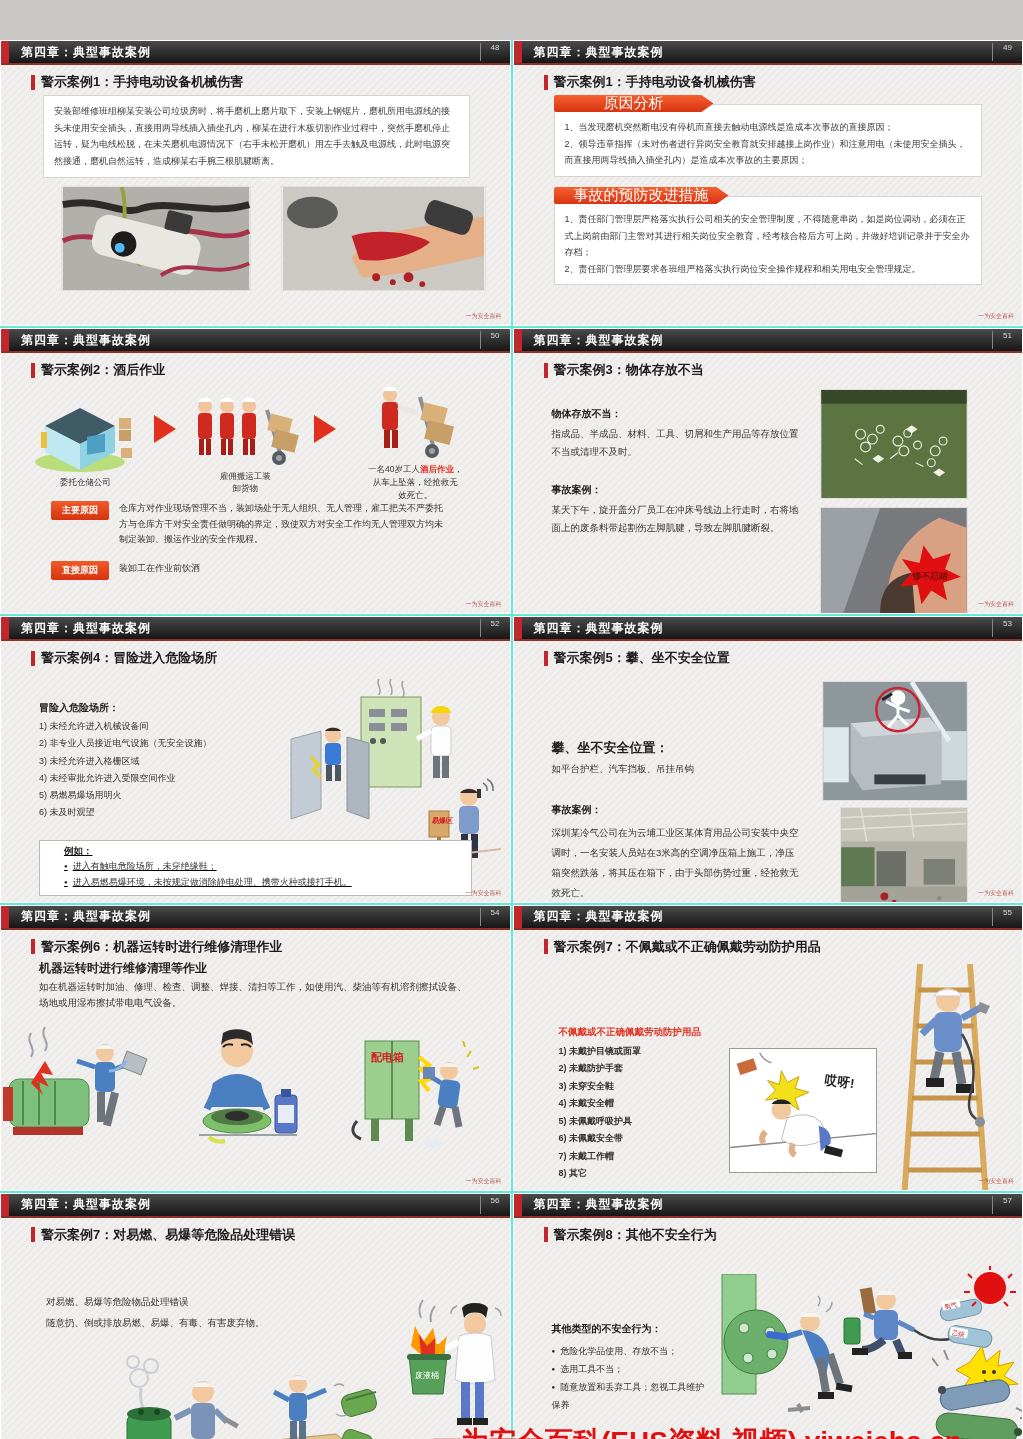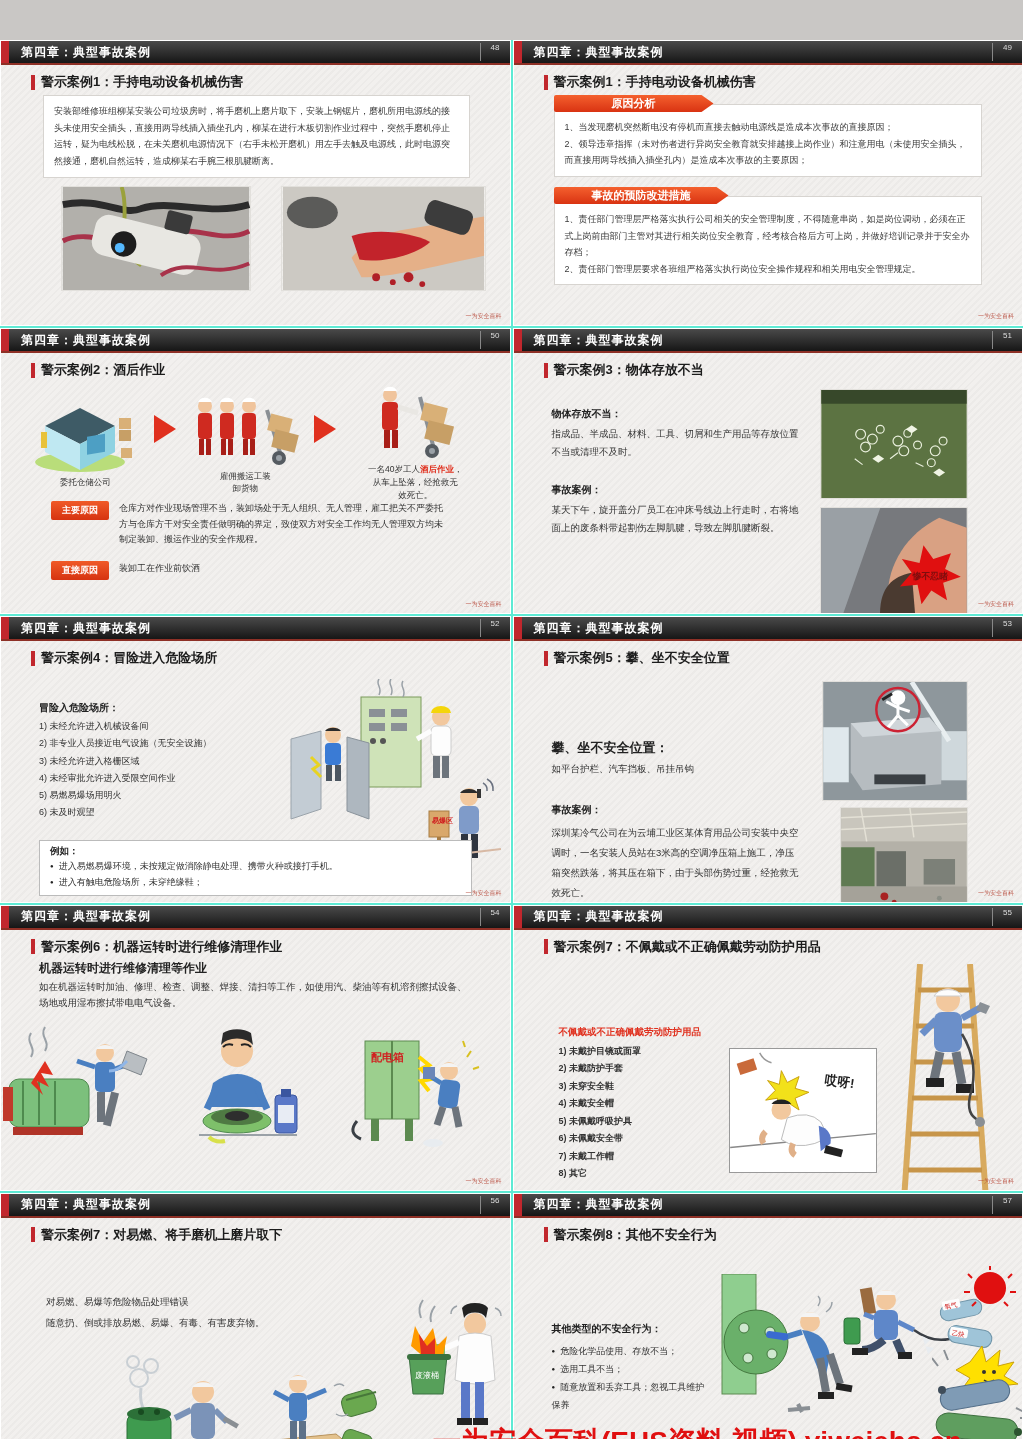--- a/index.html
+++ b/index.html
@@ -16,41 +16,41 @@
   .redline { height:2px; background:#8e3026; }
   
   .stitle { display:flex; align-items:center; margin:8px 0 4px 30px; }
   .tbar { width:4px; height:15px; background:#c1272d; margin-right:6px; }
   .stitle span.t { font-size:13px; font-weight:bold; color:#1c1c1c; }
   .content { position:relative; height:calc(100% - 24px); }
   .prelines { white-space:pre-line; }
   
   .txtbox { background:#fff; border:1px solid #d7d4d0; color:#3a3a3a; font-size:9px; line-height:1.85; padding:7px 10px; }
   .banner { position:relative; z-index:2; width:160px; height:17px; margin-left:40px; background:linear-gradient(#f4602e,#d93312);
-            color:#fff; font-size:11px; font-weight:bold; display:flex; align-items:center; justify-content:center;
+            color:#fff; font-size:15px; font-weight:normal; display:flex; align-items:center; justify-content:center;
             clip-path:polygon(0 0, calc(100% - 12px) 0, 100% 50%, calc(100% - 12px) 100%, 0 100%); border-radius:2px; }
   .cause-row { display:flex; margin:0 0 10px 50px; align-items:flex-start; }
   .cause-label { flex:0 0 58px; background:linear-gradient(#f05a28,#d63310); color:#fff; font-size:9px; font-weight:bold; text-align:center; padding:3px 0; border-radius:2px; margin-right:10px; }
   .cause-text { font-size:9px; color:#333; line-height:1.7; max-width:330px; }
   .red { color:#e0301e; }
   .b { font-weight:bold; }
   
   .flow { display:flex; align-items:center; justify-content:center; margin-top:4px; }
   .flow-cell { display:flex; flex-direction:column; align-items:center; width:130px; }
   .flow-cap { font-size:8.5px; color:#333; text-align:center; line-height:1.5; margin-top:2px; }
   .arrow-right { width:0; height:0; border-top:14px solid transparent; border-bottom:14px solid transparent; border-left:22px solid #e0301e; margin:0 4px 26px 4px; }
   
   .numlist { font-size:9px; color:#333; line-height:1.9; list-style:none; }
   .bul { font-size:9px; color:#333; line-height:1.8; list-style:none; }
   .bul li::before { content:"●"; font-size:6px; vertical-align:1px; margin-right:5px; color:#222; }
   
   .photo { border:1px solid #e2e0dc; }
   .wm { position:absolute; right:8px; bottom:4px; font-size:6px; color:#b23a2a; opacity:0.85; }
   .bigwm { position:absolute; left:433px; top:1383px; font-size:28px; font-weight:bold; color:#e01010; z-index:9; letter-spacing:0; white-space:nowrap; }
-  .exbox { background:#fff; border:1px solid #bbb; margin:0 30px; padding:4px 10px; }
+  .exbox { background:#fff; border:1px solid #bbb; margin:0 30px; padding:4px 24px;text-decoration:underline; }
   svg text { font-family:"Liberation Sans",sans-serif; }
 </style>
 </head>
 <body>
 
 <div id="page">
 <div class="grid">
 
   <div class="slide">
     <div class="hdr">
@@ -322,22 +322,22 @@
         <g>
           <rect x="178" y="132" width="20" height="26" fill="#d9a86b" stroke="#a87c42"></rect>
           <rect x="186" y="158" width="4" height="18" fill="#a87c42"></rect>
           <text x="181" y="144" font-size="7" fill="#d02020" font-weight="bold">易爆区</text>
         </g>
         <line x1="150" y1="182" x2="250" y2="170" stroke="#d8b9a4" stroke-width="2"></line>
       </svg>
       <div class="exbox" style="position:absolute; left:8px; right:8px; bottom:14px; margin:0 30px;">
         <div class="b" style="font-size:9.5px; color:#222;">例如：</div>
         <ul class="bul">
+          <li>进入有触电危险场所，未穿绝缘鞋；</li>
           <li>进入易燃易爆环境，未按规定做消除静电处理、携带火种或接打手机。</li>
-          <li>进入有触电危险场所，未穿绝缘鞋；</li>
         </ul>
       </div>
     </div>
     <div class="wm">一为安全百科</div>
   </div>
 
   <div class="slide">
     <div class="hdr">
       <div class="hdr-red"></div>
       <div class="hdr-title">第四章：典型事故案例</div>
@@ -544,21 +544,21 @@
   <div class="slide">
     <div class="hdr">
       <div class="hdr-red"></div>
       <div class="hdr-title">第四章：典型事故案例</div>
       <div class="hdr-page">56</div>
     </div>
     <div class="redline"></div>
     <div class="content">
       <div class="stitle">
             <span class="tbar"></span>
-            <span class="t">警示案例7：对易燃、将手磨机上磨片取下</span>
+            <span class="t">警示案例7：对易燃、易爆等危险品处理错误</span>
           </div>
       <div style="position:absolute; left:45px; top:66px; width:260px; font-size:9.5px; color:#333; line-height:2.2;">
         <div>对易燃、易爆等危险物品处理错误</div>
         <div>随意扔、倒或排放易燃、易爆、有毒、有害废弃物。</div>
       </div>
       <svg style="position:absolute; left:110px; top:118px;" width="130" height="150" viewBox="0 0 130 150">
         <g fill="none" stroke="#c9cfd4" stroke-width="2">
           <circle cx="28" cy="34" r="9"></circle>
               <circle cx="40" cy="22" r="7"></circle>
               <circle cx="22" cy="18" r="6"></circle>

